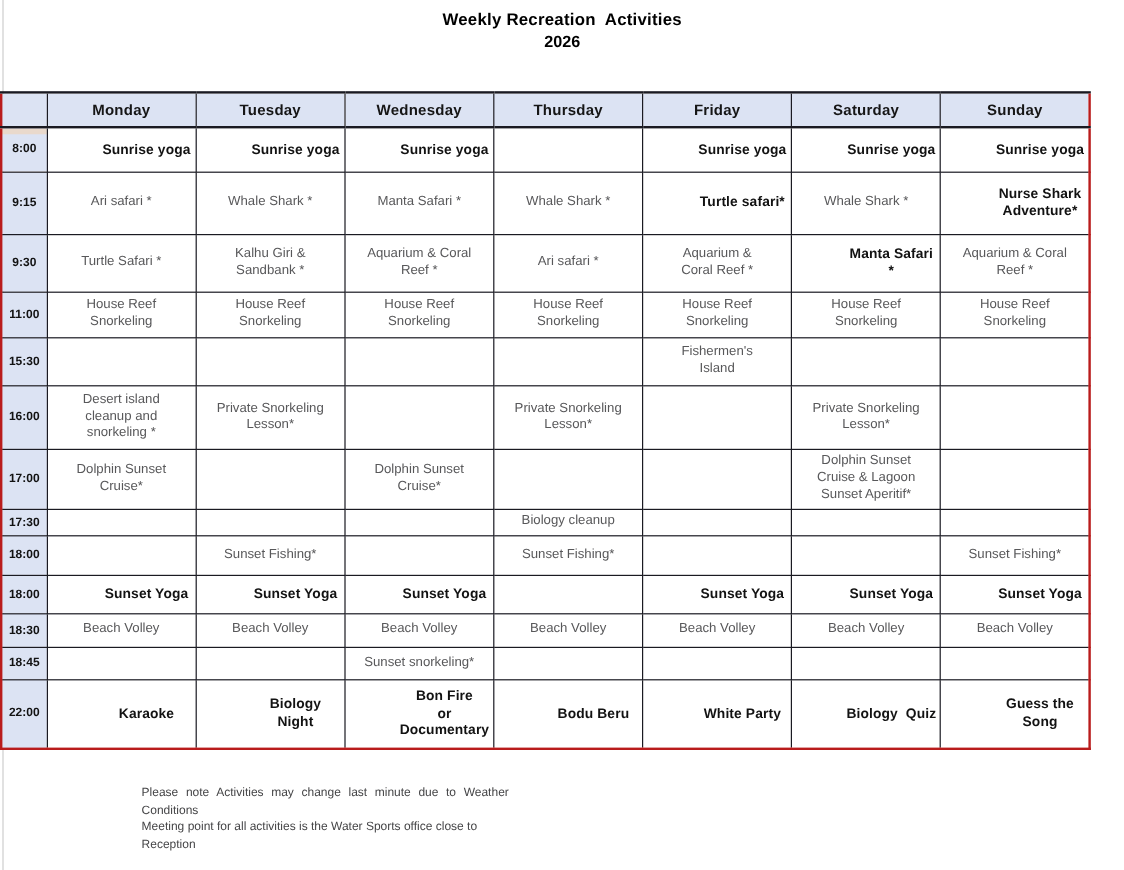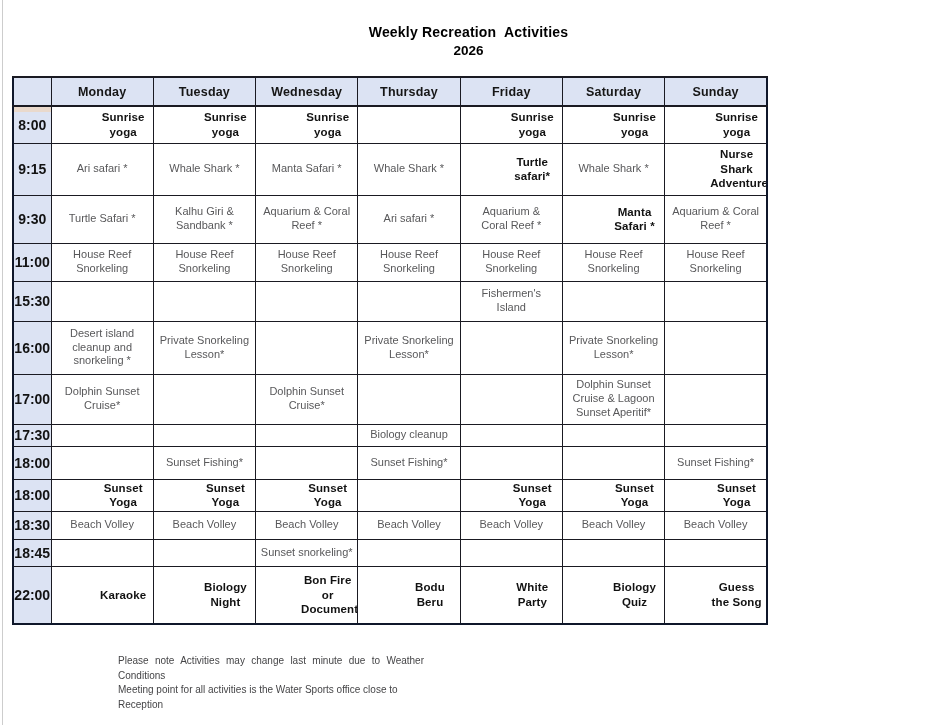--- a/index.html
+++ b/index.html
@@ -3,37 +3,37 @@
 <meta charset="utf-8">
 <style>
   html, body { margin:0; padding:0; }
   body {
     width:937px; height:725px; background:#ffffff; position:relative;
     font-family:"Liberation Sans", sans-serif; overflow:hidden;
     -webkit-font-smoothing:antialiased;
   }
   .page-edge { position:absolute; left:2px; top:0; width:1px; height:725px; background:#cdcdcd; }
 
-  .title-block { position:absolute; top:24px; left:0; width:937px; text-align:center; color:#000; }
+  .title-block { position:absolute; top:8px; left:0; width:937px; text-align:center; color:#000; }
   .title-line1 { font-size:14px; font-weight:bold; white-space:pre; letter-spacing:.2px; }
   .title-line2 { font-size:13.5px; font-weight:bold; margin-top:3px; }
 
   table.schedule {
-    position:absolute; left:12px; top:76px; width:756px;
+    position:absolute; left:0; top:76px; width:909px;
     border-collapse:collapse; table-layout:fixed;
-    border:2px solid #0f172a;
+    border:2px solid #b91c1c;
   }
   col.c-time { width:38px; }
   th, td { border:1.5px solid #1a1a22; overflow:hidden; }
   thead th {
     background:#dce3f3; color:#161616; font-size:12.5px; font-weight:bold;
     height:25px; border-top-width:2px; border-bottom-width:2.5px; letter-spacing:.2px;
   }
   tbody th.time {
-    background:#dce3f3; color:#121212; font-size:14px; font-weight:bold;
+    background:#dce3f3; color:#121212; font-size:10px; font-weight:bold;
     text-align:center; vertical-align:middle; padding:0;
   }
   tbody tr:first-child th.time {
     background:linear-gradient(#e9d9cc 0px, #e9d9cc 5px, #dce3f3 5px);
   }
   td {
     font-size:11px; color:#58585a; text-align:center; vertical-align:middle;
     white-space:pre-wrap; line-height:1.25; padding:1px 3px;
   }
   td.bold { color:#121212; font-weight:bold; font-size:11.5px; letter-spacing:.1px;padding-left:45px; }

